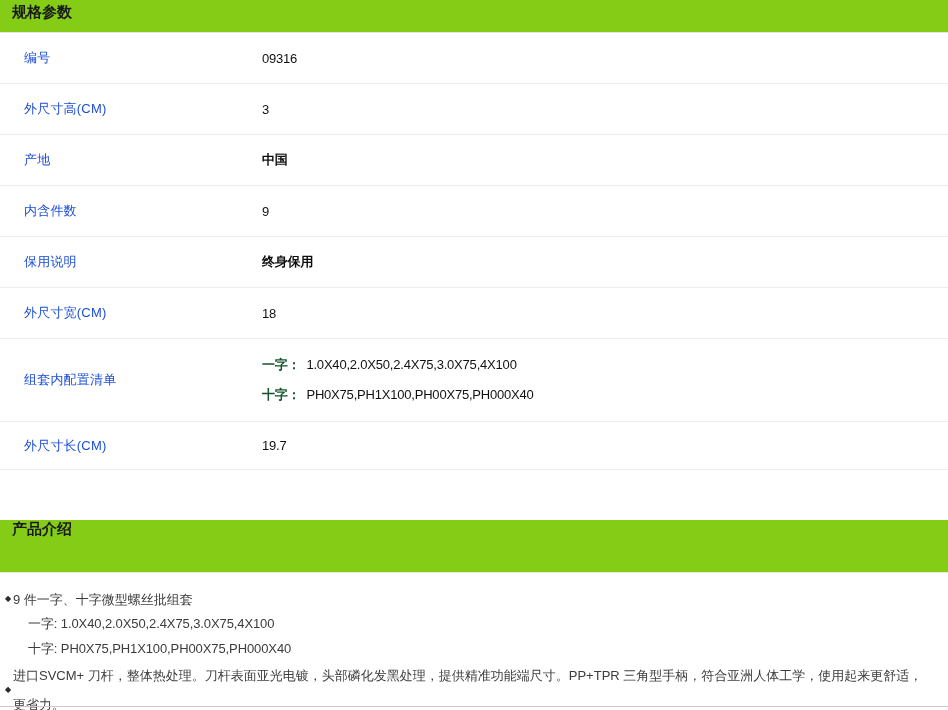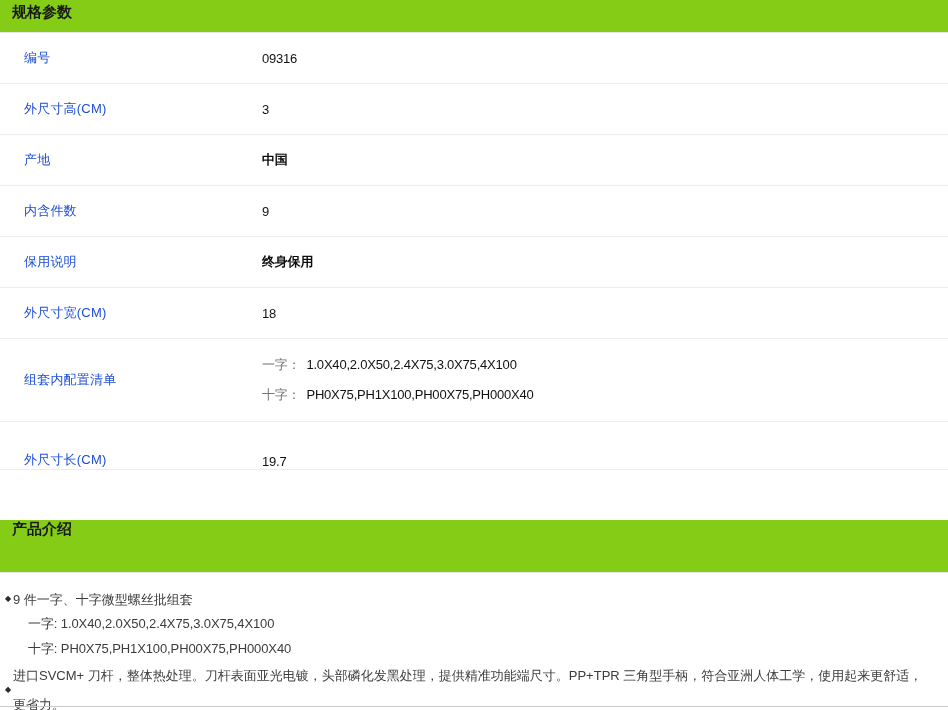--- a/index.html
+++ b/index.html
@@ -28,35 +28,35 @@
 
   
   .spec-row {
     display: flex;
     align-items: center;
     height: 51px;
     border-bottom: 1px solid #ececec;
     font-size: 13px;
   }
   .spec-row.r-multi { height: 83px; }
-  .spec-row.r-last { height: 48px; align-items: flex-end; }
+  .spec-row.r-last { height: 48px; }
   .spec-label {
     width: 262px;
     padding-left: 24px;
     flex-shrink: 0;
     color: #1d4ed8;
     letter-spacing: 0.2px;
   }
   .spec-value {
     color: #111111;
     letter-spacing: -0.2px;
   }
   .bold { font-weight: 700; color: #0d0d0d; }
   .cfg-line { line-height: 30px; white-space: nowrap; }
-  .cfg-prefix { font-weight: 400; color: #737373; margin-right: 6px; }
+  .cfg-prefix { font-weight: 700; color: #14532d; margin-right: 6px; }
 
   .section-gap { height: 50px; background: #ffffff; }
 
   
   .intro-content { padding-top: 16px; font-size: 13px; color: #3c3c3c; }
   .intro-item {
     display: flex;
     align-items: flex-start;
     padding-left: 5px;
     padding-right: 14px;

